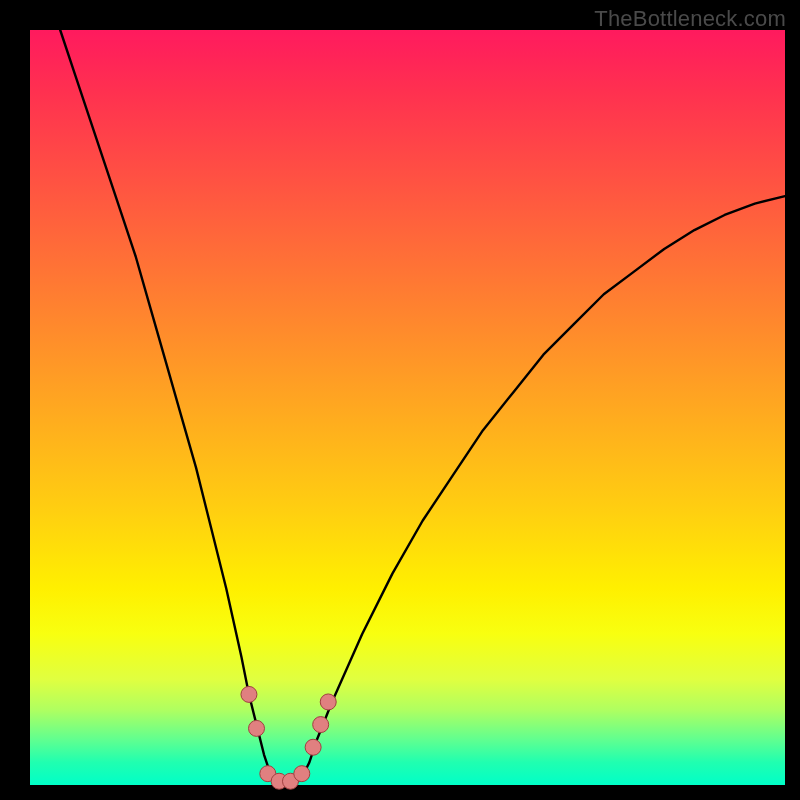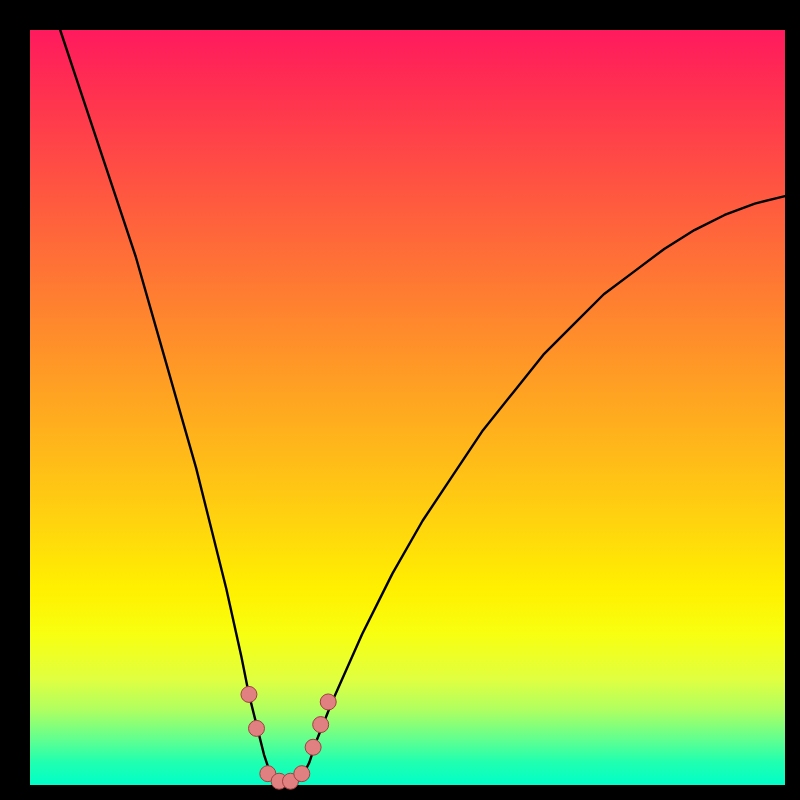--- a/index.html
+++ b/index.html
@@ -57,20 +57,21 @@
     top: 0;
     width: 755px;
     height: 755px;
     overflow: visible;
   }
 </style>
 </head>
 <body>
 
 <div class="stage">
+  <div class="attribution">TheBottleneck.com</div>
 
   <div class="plot-area">
     <svg class="overlay" viewBox="0 0 755 755" preserveAspectRatio="none">
       <path id="curve-path" fill="none" stroke="#000000" stroke-width="2.4" stroke-linejoin="round" stroke-linecap="round" d="M30.20 0.00 L45.30 45.30 L60.40 90.60 L75.50 135.90 L90.60 181.20 L105.70 226.50 L120.80 279.35 L135.90 332.20 L151.00 385.05 L166.10 437.90 L181.20 498.30 L196.30 558.70 L211.40 626.65 L218.95 664.40 L226.50 694.60 L234.05 724.80 L241.60 747.45 L249.15 755.00 L256.70 755.00 L264.25 755.00 L271.80 747.45 L279.35 732.35 L286.90 709.70 L302.00 671.95 L332.20 604.00 L362.40 543.60 L392.60 490.75 L422.80 445.45 L453.00 400.15 L483.20 362.40 L513.40 324.65 L543.60 294.45 L573.80 264.25 L604.00 241.60 L634.20 218.95 L664.40 200.08 L694.60 184.98 L724.80 173.65 L755.00 166.10"></path>
       <g id="markers-group">
           <circle cx="218.95" cy="664.40" r="8" fill="#e08080" stroke="#a04040" stroke-width="1"></circle>
           <circle cx="226.50" cy="698.38" r="8" fill="#e08080" stroke="#a04040" stroke-width="1"></circle>
           <circle cx="237.82" cy="743.67" r="8" fill="#e08080" stroke="#a04040" stroke-width="1"></circle>
           <circle cx="249.15" cy="751.23" r="8" fill="#e08080" stroke="#a04040" stroke-width="1"></circle>
           <circle cx="260.47" cy="751.23" r="8" fill="#e08080" stroke="#a04040" stroke-width="1"></circle>

